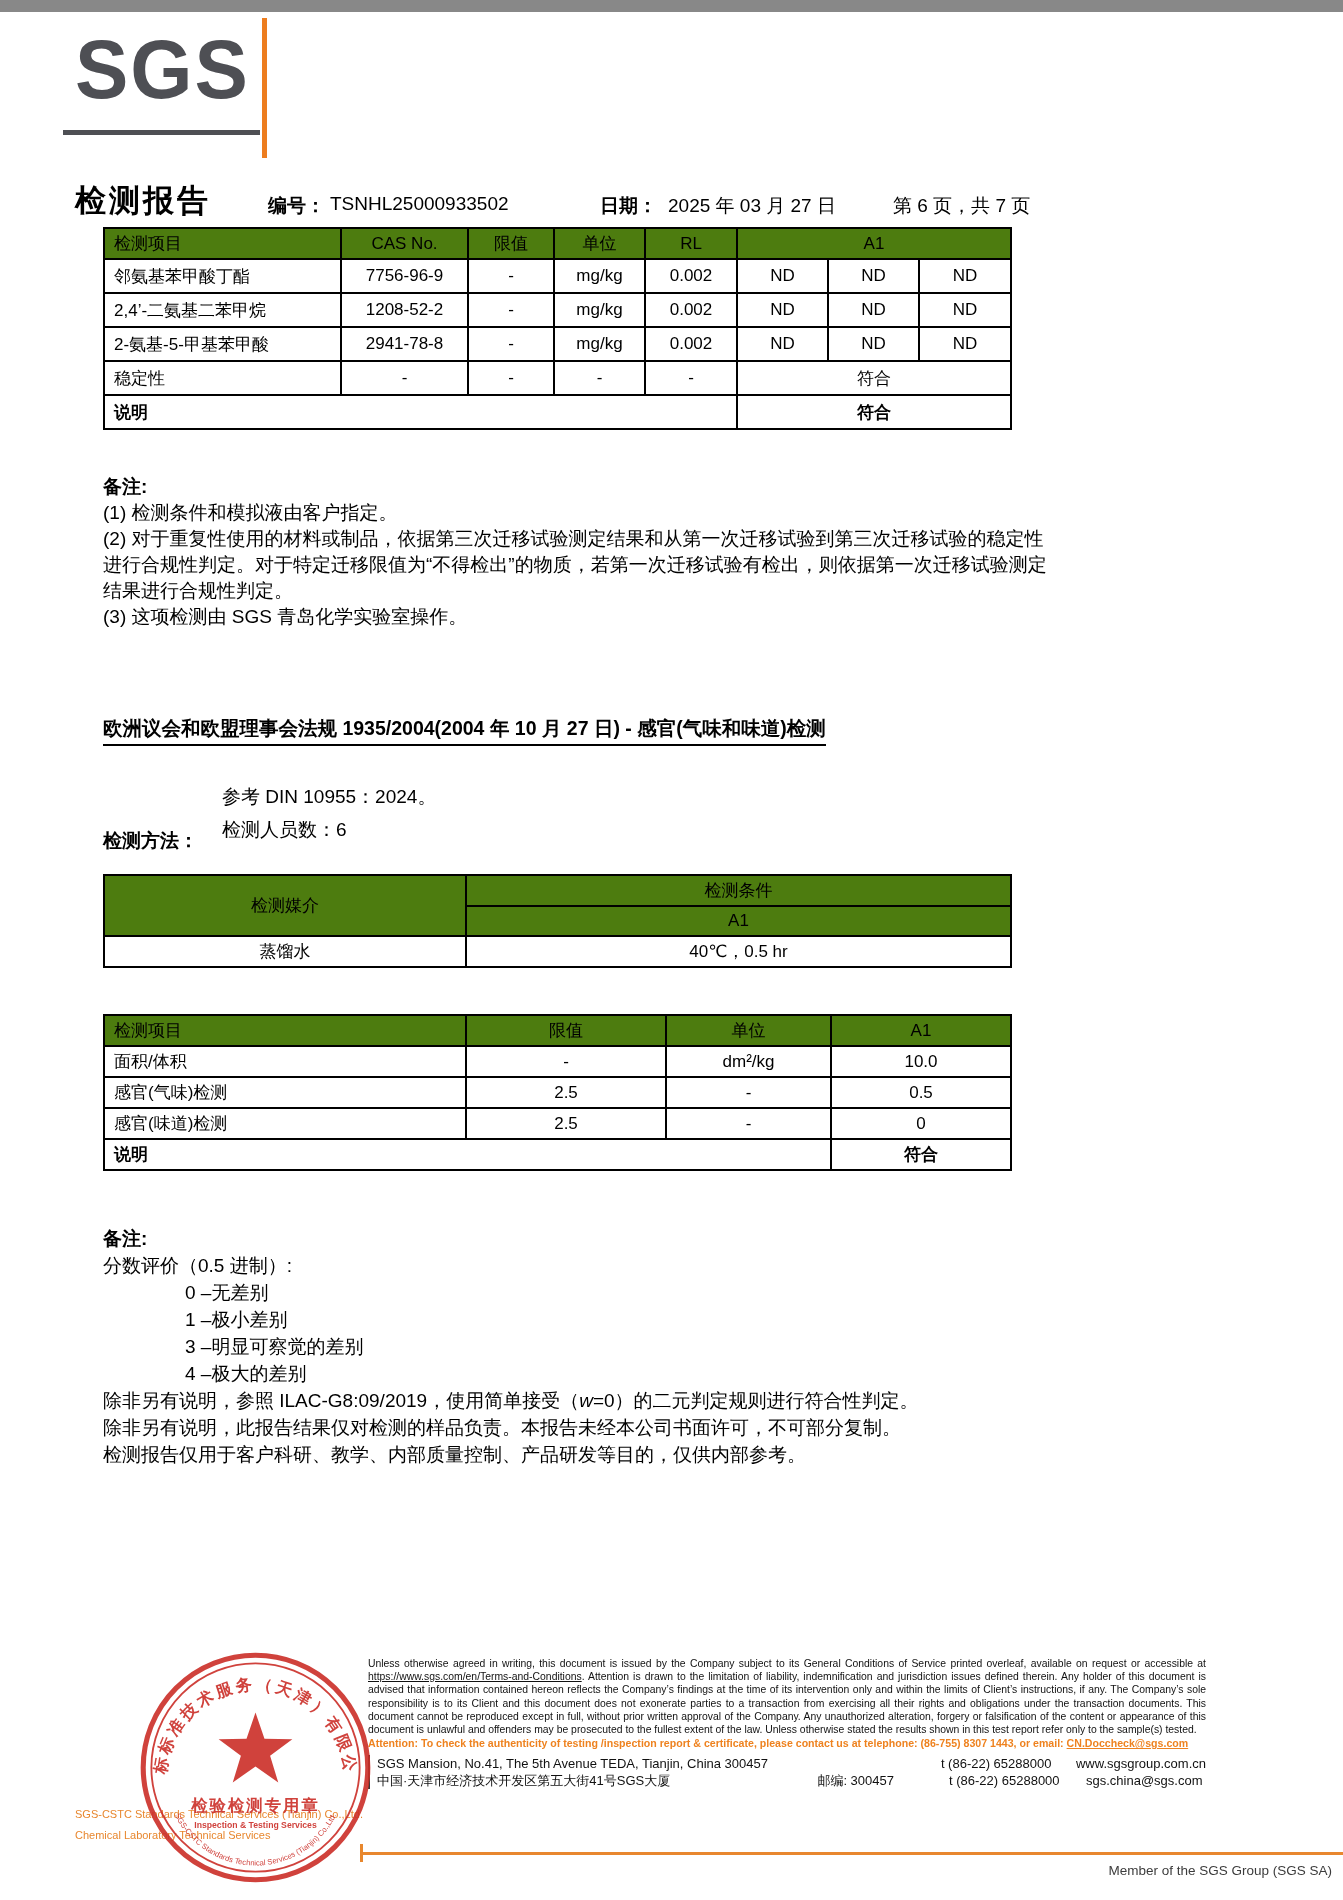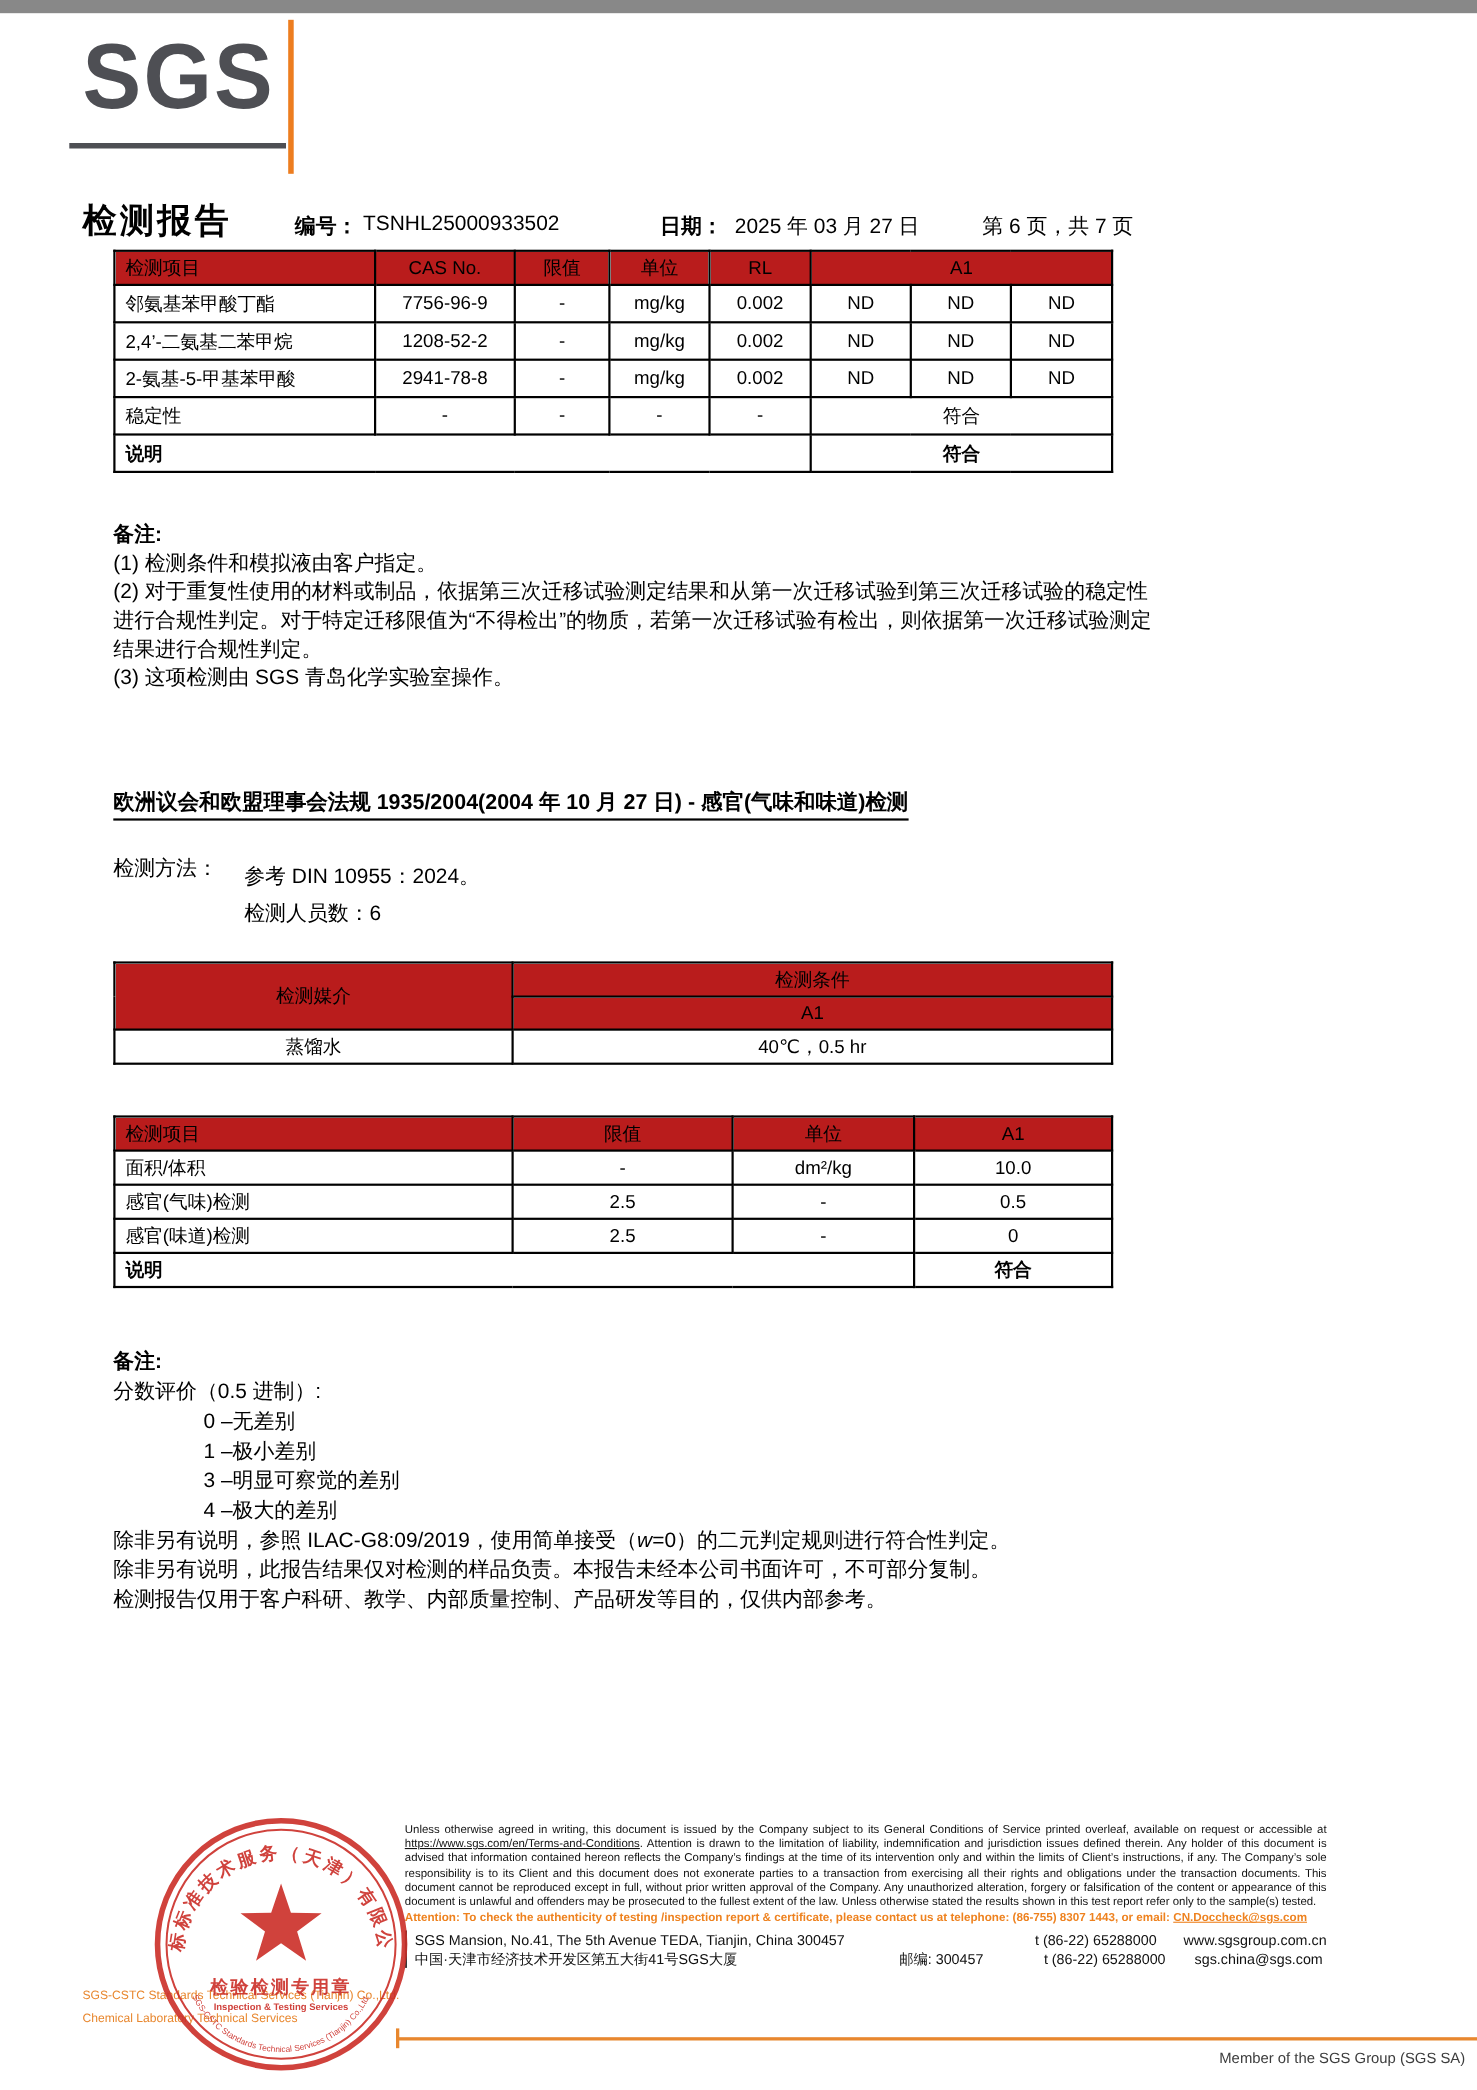--- a/index.html
+++ b/index.html
@@ -18,33 +18,33 @@
   .m-no-label { left:268px; font-weight:bold;text-align:right; }
   .m-no-value { left:330px; }
   .m-date-label { left:600px; font-weight:bold; }
   .m-date-value { left:668px; }
   .m-page { left:893px; }
 
   
   table { border-collapse:collapse; table-layout:fixed; position:absolute; left:103px; width:907px; font-size:17px; }
   td { border:2px solid #000; text-align:center; padding:3px 6px; height:34px; overflow:hidden; white-space:nowrap; }
   td.l { text-align:left; padding-left:9px; }
-  .hd { background:#b91c1c; height:28px; }
+  .hd { background:#4d7c0f; height:28px; }
   .bold { font-weight:bold; }
   .t1 { top:215px; }
   .t2 { top:862px; }
   .t2 td { height:30px; }
   .t3 { top:1002px; }
   .t3 td { height:29px; }
 
   
   .notes1 { position:absolute; left:103px; top:462px; width:950px; font-size:19px; line-height:26px; }
   .notes1 .nt, .notes2 .nt { font-weight:bold; }
   .sec2-title { position:absolute; left:103px; top:703px; font-size:19.5px; font-weight:bold; border-bottom:2px solid #000; padding-bottom:2px; }
-  .method-label { position:absolute; left:103px; top:764px; font-size:19px; font-weight:normal; }
+  .method-label { position:absolute; left:103px; top:816px; font-size:19px; font-weight:bold; }
   .method-v1 { position:absolute; left:222px; top:772px; font-size:19px; }
   .method-v2 { position:absolute; left:222px; top:805px; font-size:19px; }
   .notes2 { position:absolute; left:103px; top:1213px; width:950px; font-size:19px; line-height:27px; }
   .notes2 .indent { margin-left:82px; }
   .notes2 .ital { font-style:italic; }
 
   
   .footer-text { position:absolute; left:368px; top:1645px; width:838px; }
   .legal { font-size:10.4px; line-height:13.2px; text-align:justify; color:#111; }
   .legal a, .attention a { color:inherit; text-decoration:underline; }

